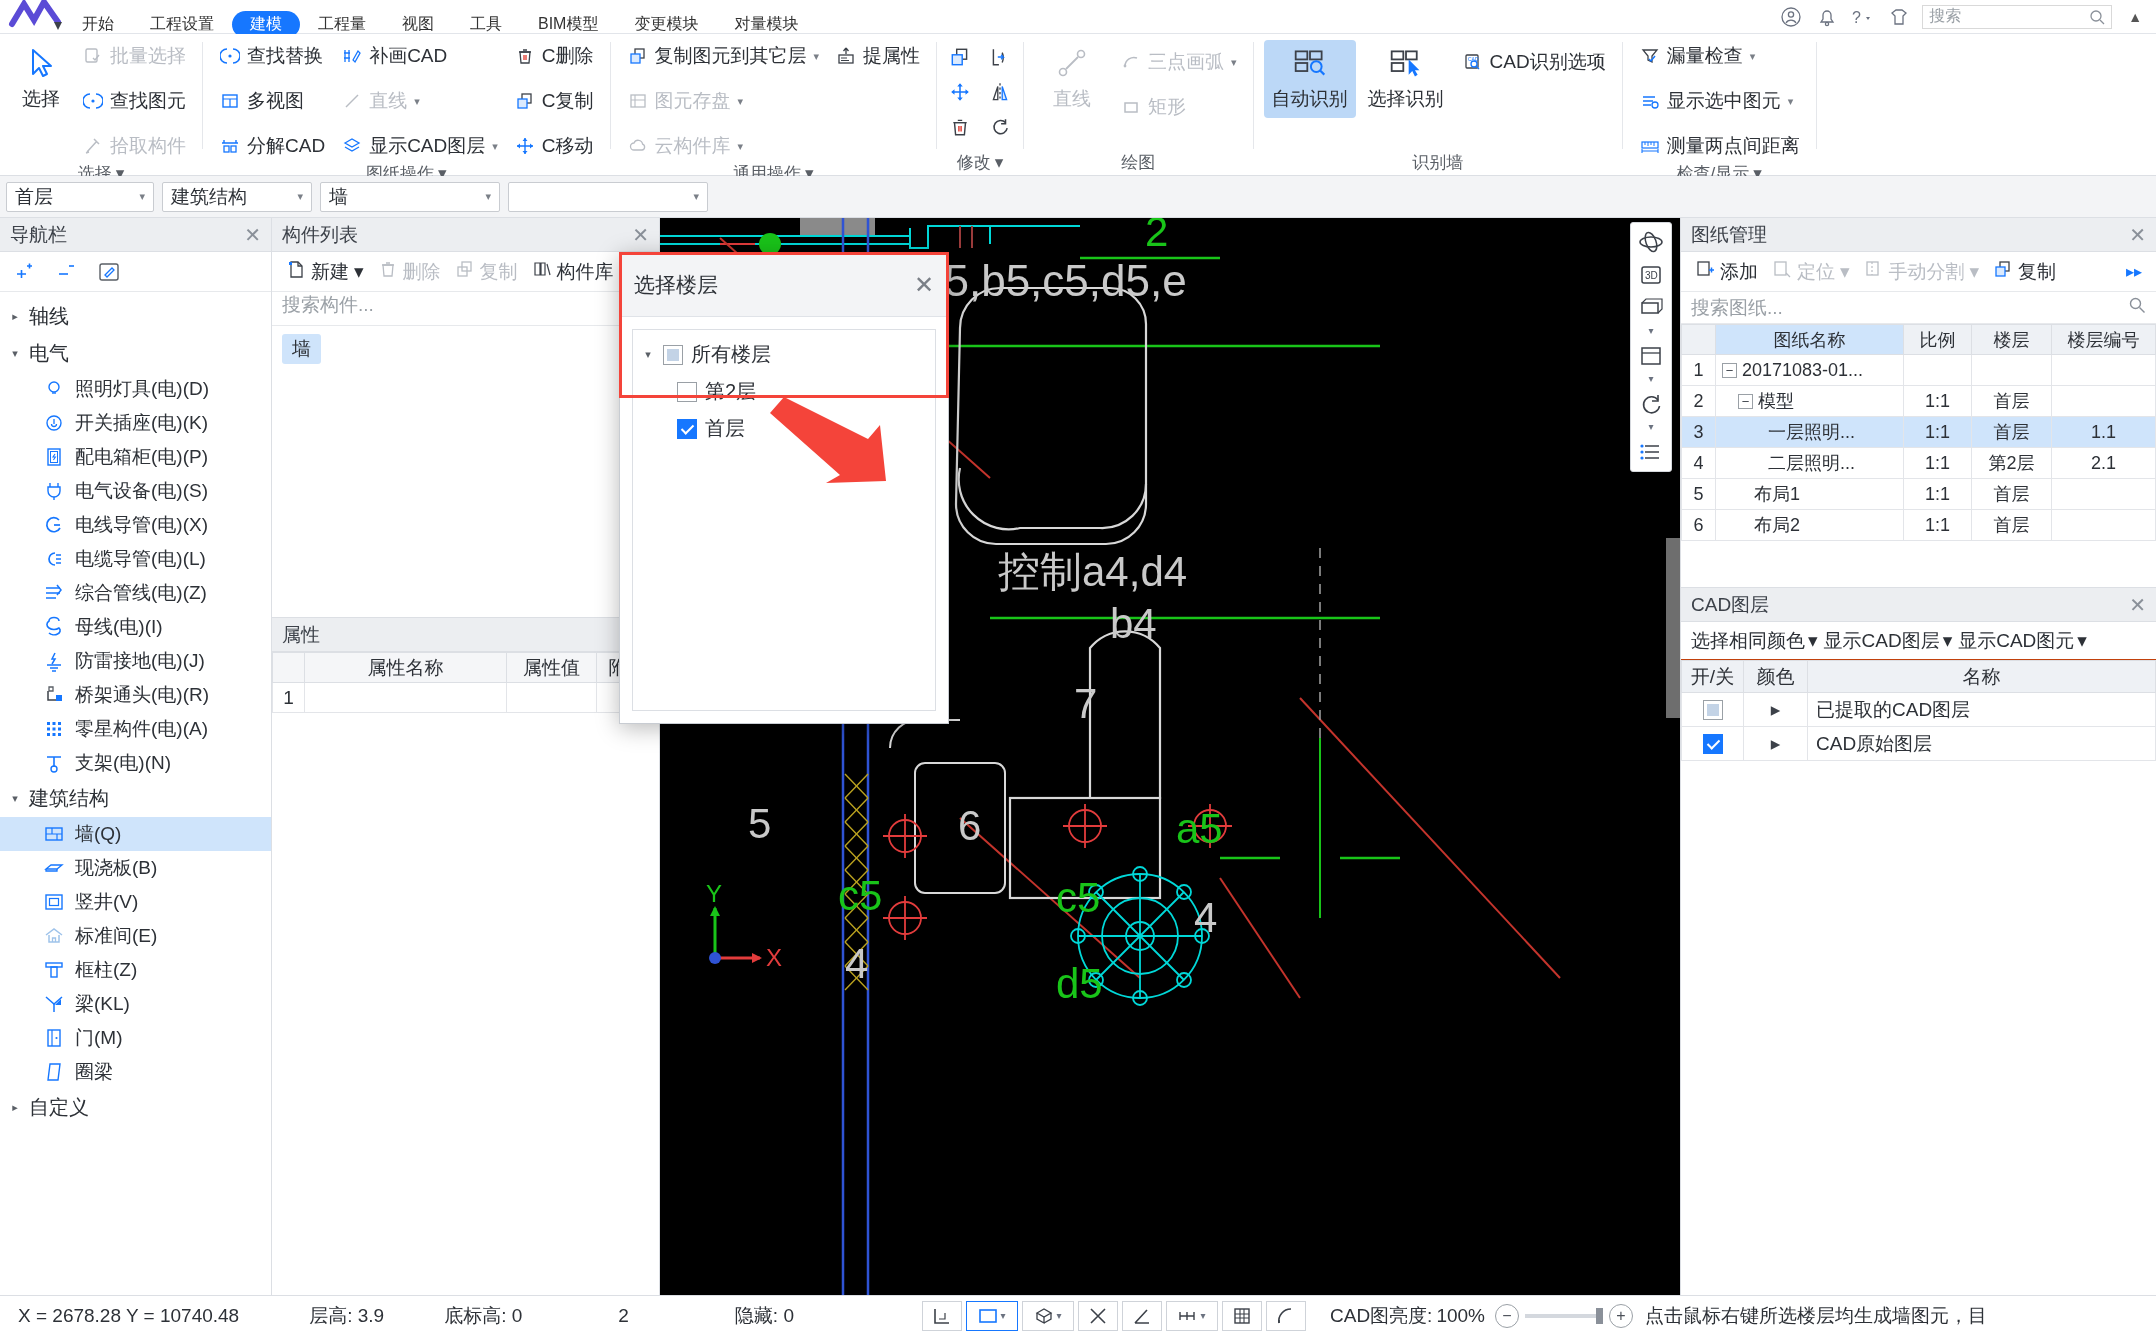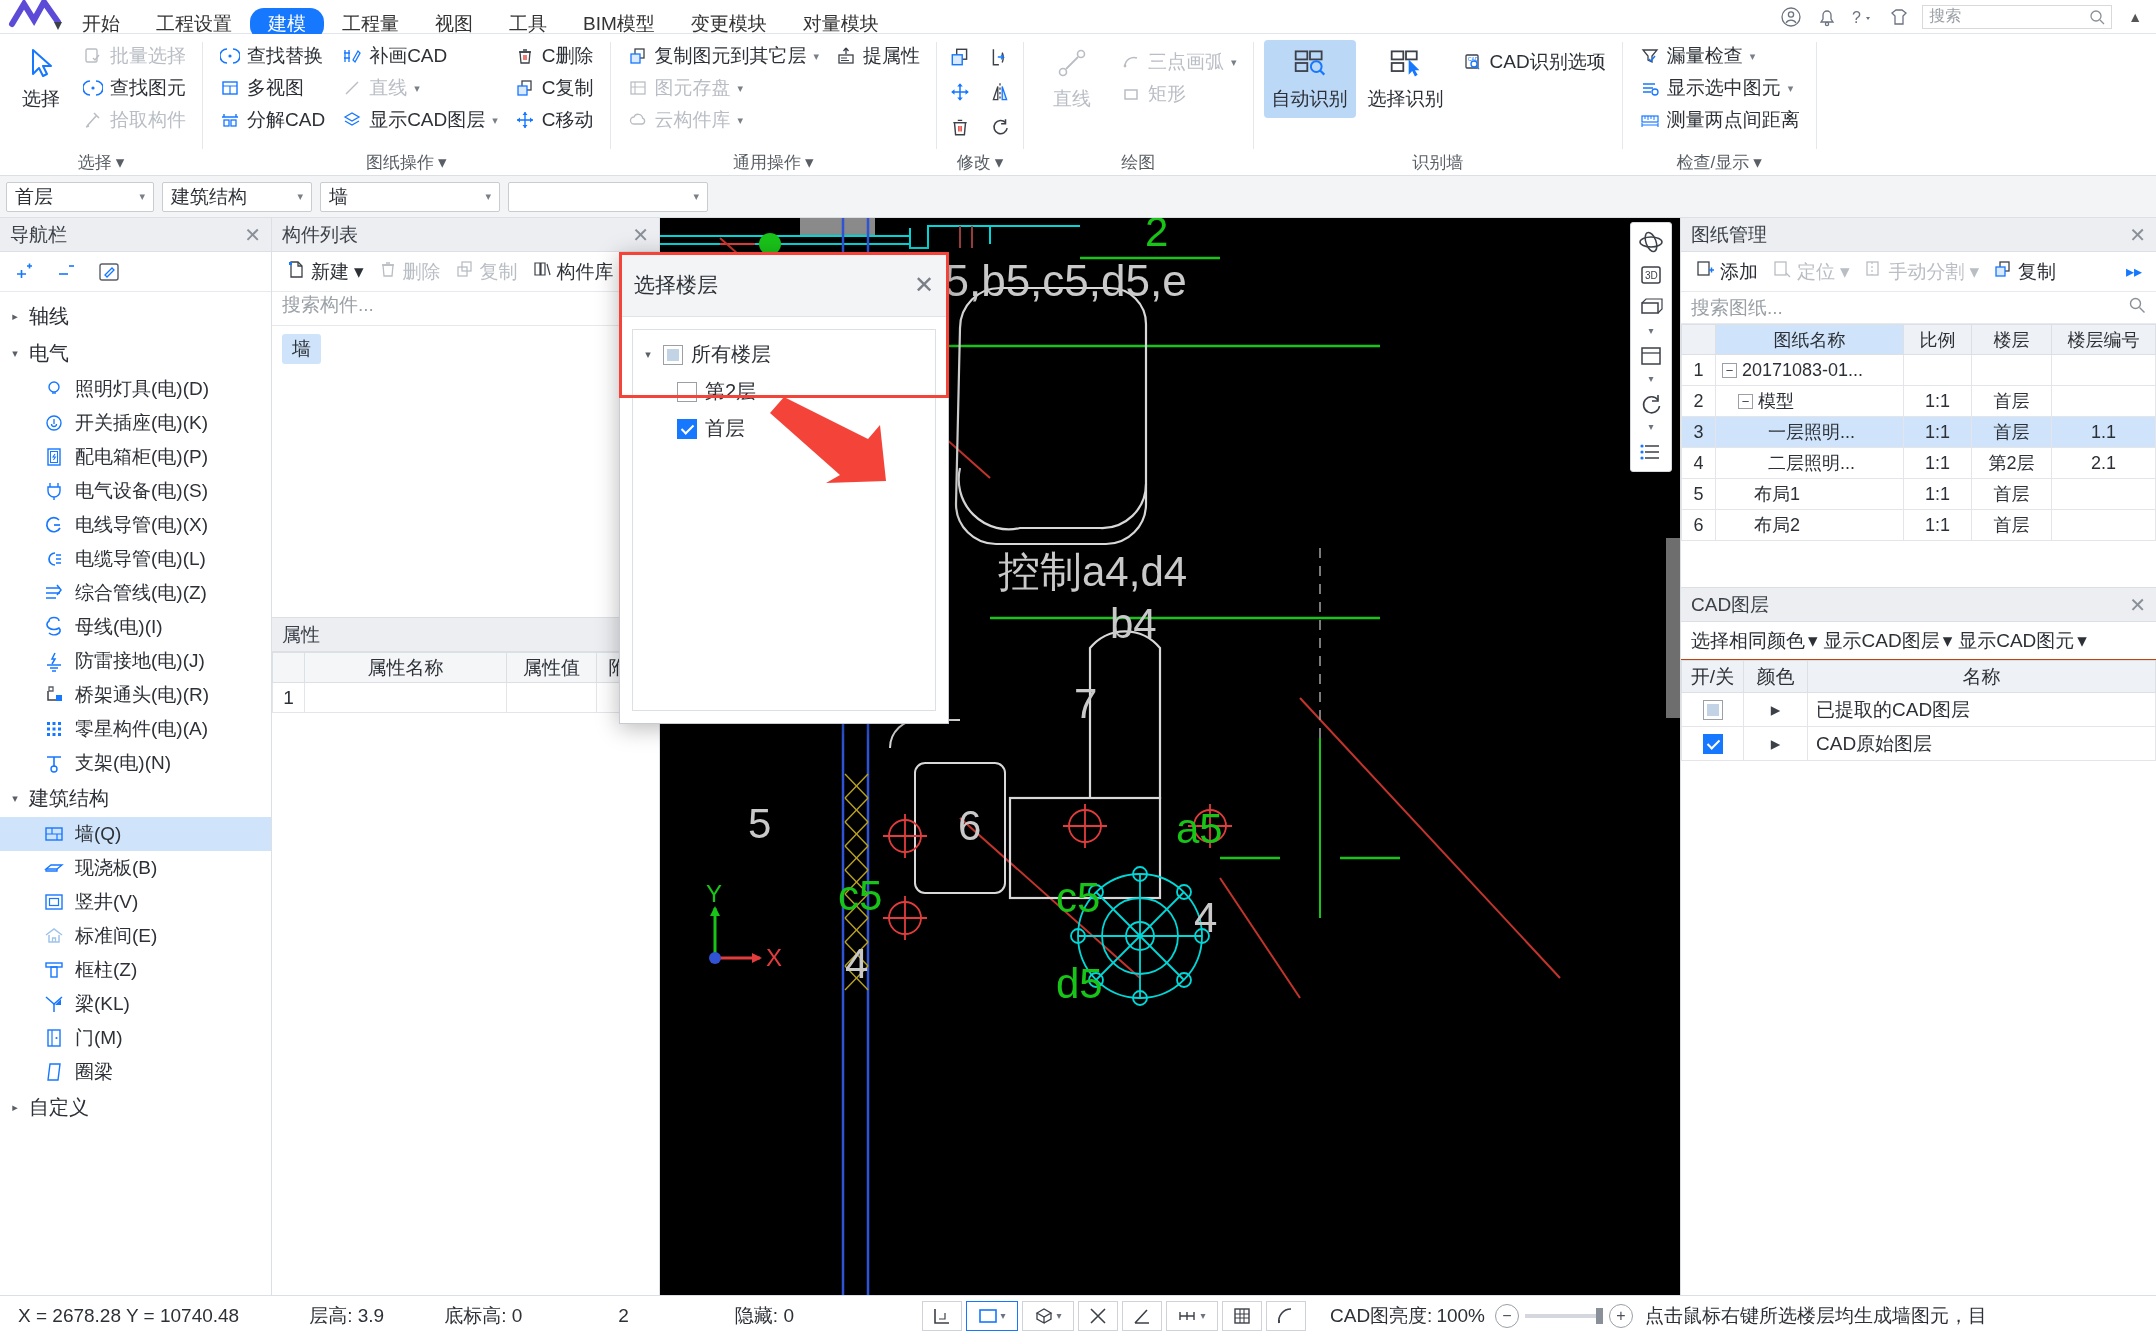--- a/index.html
+++ b/index.html
@@ -16,21 +16,21 @@
   
   .menubar {
     position:absolute; top:0; left:0; width:2156px; height:34px;
     background:#fff; border-bottom:1px solid #e2e5ea;
     display:flex; align-items:center;
   }
   .logo { width:64px; height:30px; position:relative; }
   .logo svg { position:absolute; left:8px; top:-4px; }
   .menu-items { display:flex; align-items:center; gap:0px; }
   .menu-item {
-    padding:3px 18px; font-size:19px; color:#333; cursor:pointer;
+    padding:3px 18px; font-size:16px; color:#333; cursor:pointer;
     border-radius:14px; white-space:nowrap;margin-top:15px;
   }
   .menu-item.active { background:#1677ff; color:#fff; }
   .menu-right { margin-left:auto; display:flex; align-items:center; gap:10px; padding-right:8px;}
   .mr-icon { width:26px; height:26px; display:flex; align-items:center; justify-content:center; color:#6b7280; cursor:pointer;}
   .search-box {
     width:190px; height:24px; border:1px solid #d9d9d9; background:#fff;
     display:flex; align-items:center; padding:0 6px; font-size:16px; color:#9aa0a6;
   }
   .search-box .s-ph { flex:1; }
@@ -42,21 +42,21 @@
     background:#fff; border-bottom:1px solid #dcdfe4;
     display:flex; align-items:stretch;
   }
   .rgroup { position:relative; display:flex; flex-direction:column; padding:0 0px; }
   .rgroup-body { flex:1; display:flex; align-items:flex-start; padding:6px 10px 0 10px; gap:4px;}
   .rgroup-title {
     height:26px; display:flex; align-items:center; justify-content:center;
     font-size:17px; color:#5a5f66; gap:4px;
   }
   .rgroup-sep { width:1px; background:#e5e7eb; margin:8px 0 26px 0; }
-  .rcol { display:flex; flex-direction:column; gap:0; }
+  .rcol { display:flex; flex-direction:column; gap:13px; }
   .ritem {
     display:flex; align-items:center; gap:6px; padding:3px 6px; border-radius:3px;
     font-size:19px; color:#2d3137; white-space:nowrap; cursor:pointer;
   }
   .ritem.disabled { color:#b9bdc4; cursor:default; }
   .ritem .ic { width:22px; height:22px; flex:none; display:flex; align-items:center; justify-content:center;}
   .ritem .dd { font-size:11px; color:#7a7f87; margin-left:1px;}
   .rbig {
     display:flex; flex-direction:column; align-items:center; justify-content:flex-start;
     width:62px; padding:6px 4px; border-radius:4px; cursor:pointer; font-size:19px; color:#2d3137;

